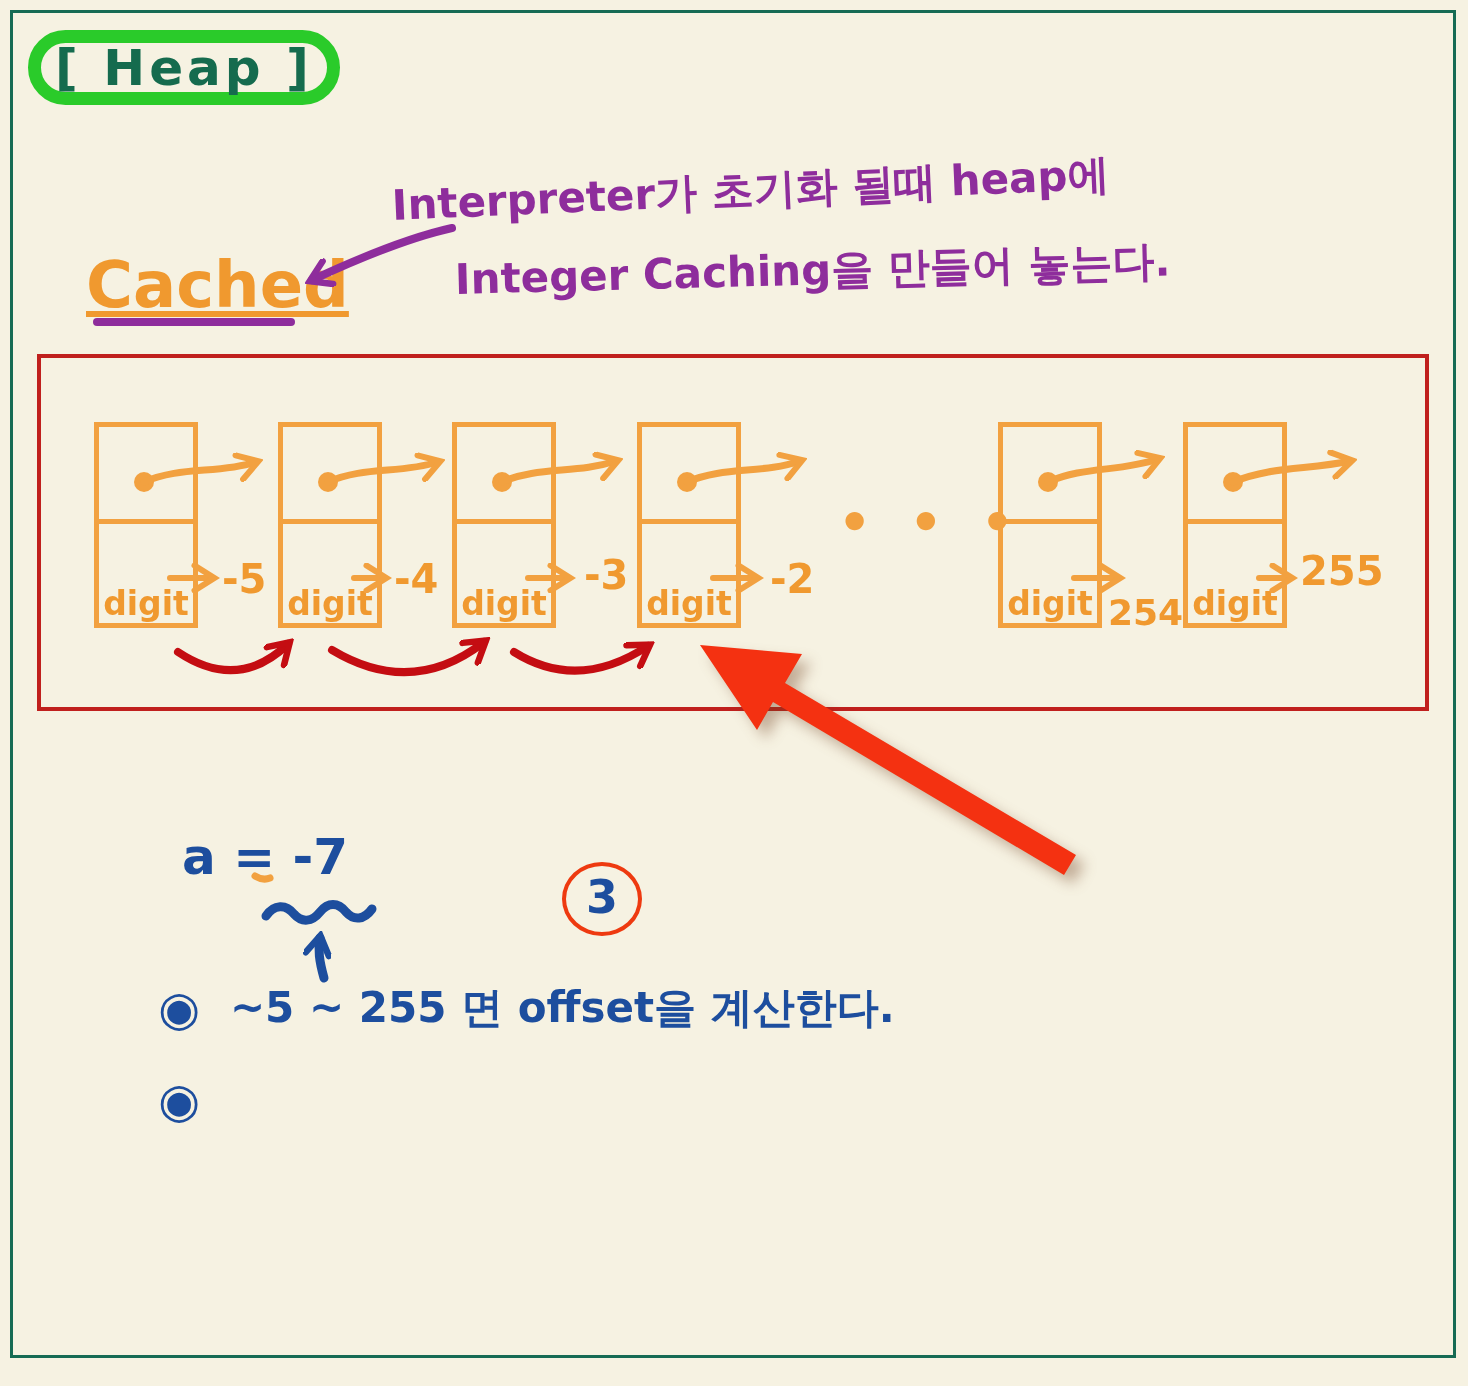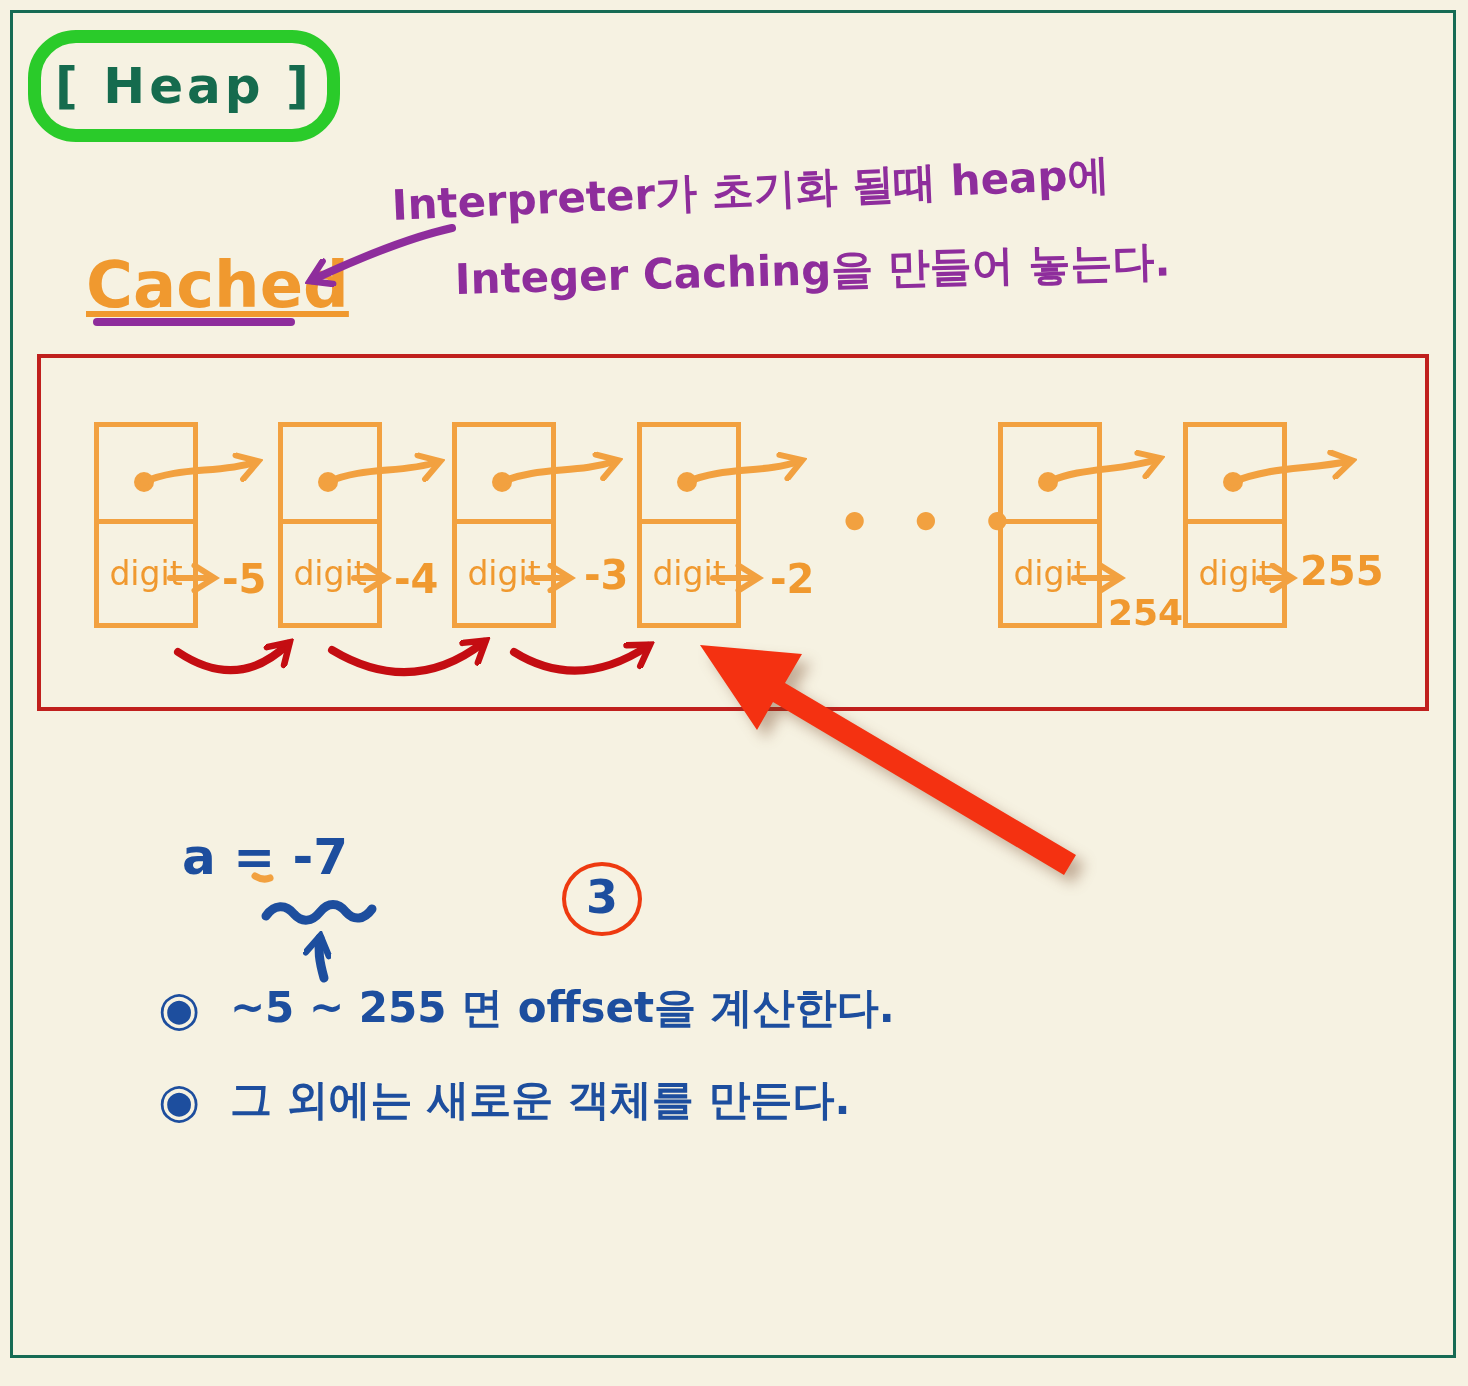--- a/index.html
+++ b/index.html
@@ -23,21 +23,21 @@
     font-family:"DejaVu Sans", sans-serif;
     position:relative;
     overflow:hidden;
   }
   .abs{position:absolute;}
   .page-border{
     position:absolute;left:10px;top:10px;right:12px;bottom:28px;
     border:3px solid var(--page_border_green);
   }
   .heap-badge{
-    position:absolute;left:28px;top:30px;width:312px;height:112px;
+    position:absolute;left:28px;top:30px;width:312px;height:75px;
     border:13px solid var(--badge_green);
     border-radius:48px;
     display:flex;align-items:center;justify-content:center;
   }
   .heap-badge span{
     color:var(--title_green);
     font-size:50px;font-weight:bold;letter-spacing:4px;
   }
   .purple-note{
     color:var(--purple);font-size:42px;font-weight:bold;
@@ -56,22 +56,22 @@
   .cache-box{
     left:37px;top:354px;width:1392px;height:357px;
     border:4px solid var(--cache_border_red);
   }
   .node{
     position:absolute;top:422px;width:104px;height:206px;
     border:5px solid var(--orange);
   }
   .node-top{height:97px;border-bottom:5px solid var(--orange);}
   .node-bottom{
-    height:99px;display:flex;align-items:center;justify-content:center;
-    color:var(--orange_text);font-size:33px;font-weight:normal;
+    height:99px;display:flex;align-items:flex-end;justify-content:center;
+    color:var(--orange_text);font-size:33px;font-weight:bold;
   }
   .node-value{
     position:absolute;color:var(--orange_text);
     font-size:40px;font-weight:bold;white-space:nowrap;
   }
   .ellipsis{
     left:838px;top:492px;color:var(--orange);
     font-size:52px;font-weight:bold;letter-spacing:10px;
   }
   .blue{color:var(--ink_blue);font-weight:bold;white-space:nowrap;}
@@ -165,21 +165,20 @@
 <div class="abs blue offset-line">
   <span class="circled">3</span>
 </div>
 
 <div class="abs blue bullet-line bullet1">
   <span class="bullet-marker">◉</span>
   <span>~5 ~ 255 면   offset을  계산한다.</span>
 </div>
 <div class="abs blue bullet-line bullet2">
   <span class="bullet-marker">◉</span>
-  <span>그 외에는   새로운   객체를   만든다.</span>
 </div>
 
 <svg class="overlay" viewBox="0 0 1468 1386">
   <defs>
     <marker id="mO" viewBox="0 0 12 12" refX="9" refY="6" markerWidth="30" markerHeight="30" orient="auto" markerUnits="userSpaceOnUse">
       <path d="M2 1 L10 6 L2 11" fill="none" stroke="#f2a140" stroke-width="2.4" stroke-linecap="round"></path>
     </marker>
     <marker id="mR" viewBox="0 0 12 12" refX="9" refY="6" markerWidth="30" markerHeight="30" orient="auto" markerUnits="userSpaceOnUse">
       <path d="M2 1 L10 6 L2 11" fill="none" stroke="#c40d12" stroke-width="2.6" stroke-linecap="round"></path>
     </marker>

